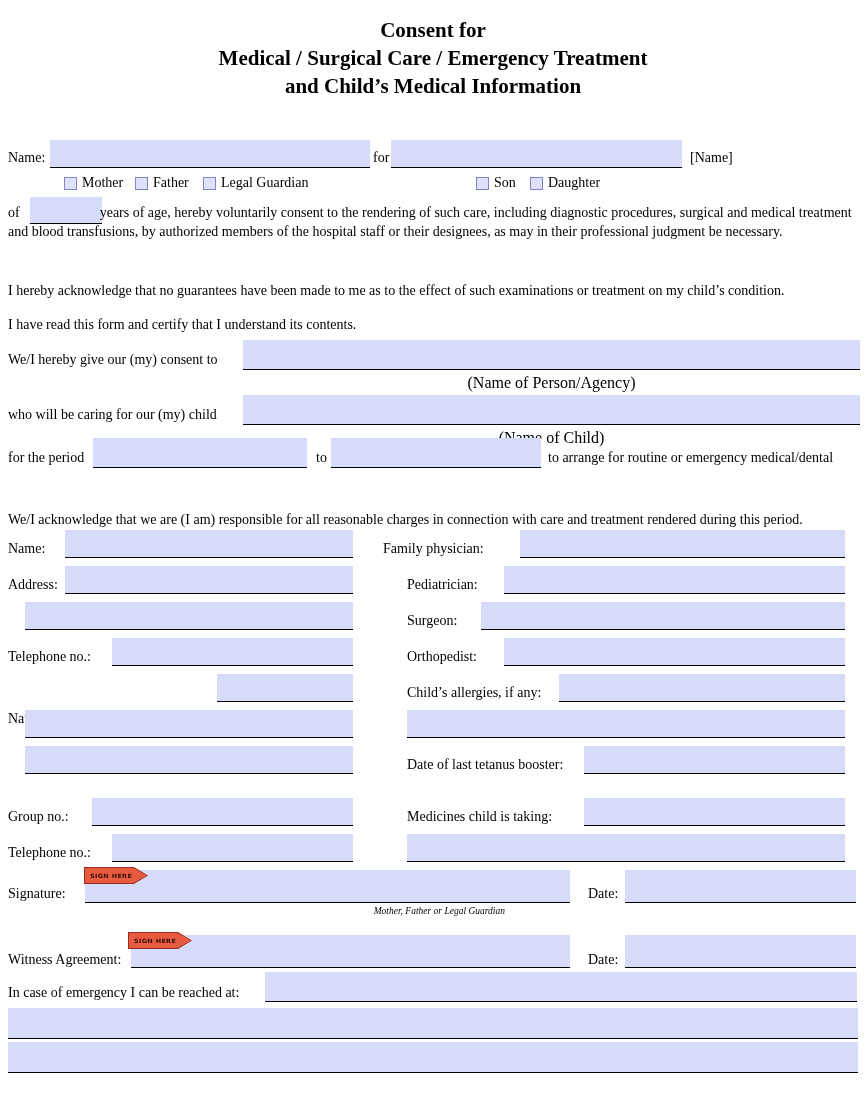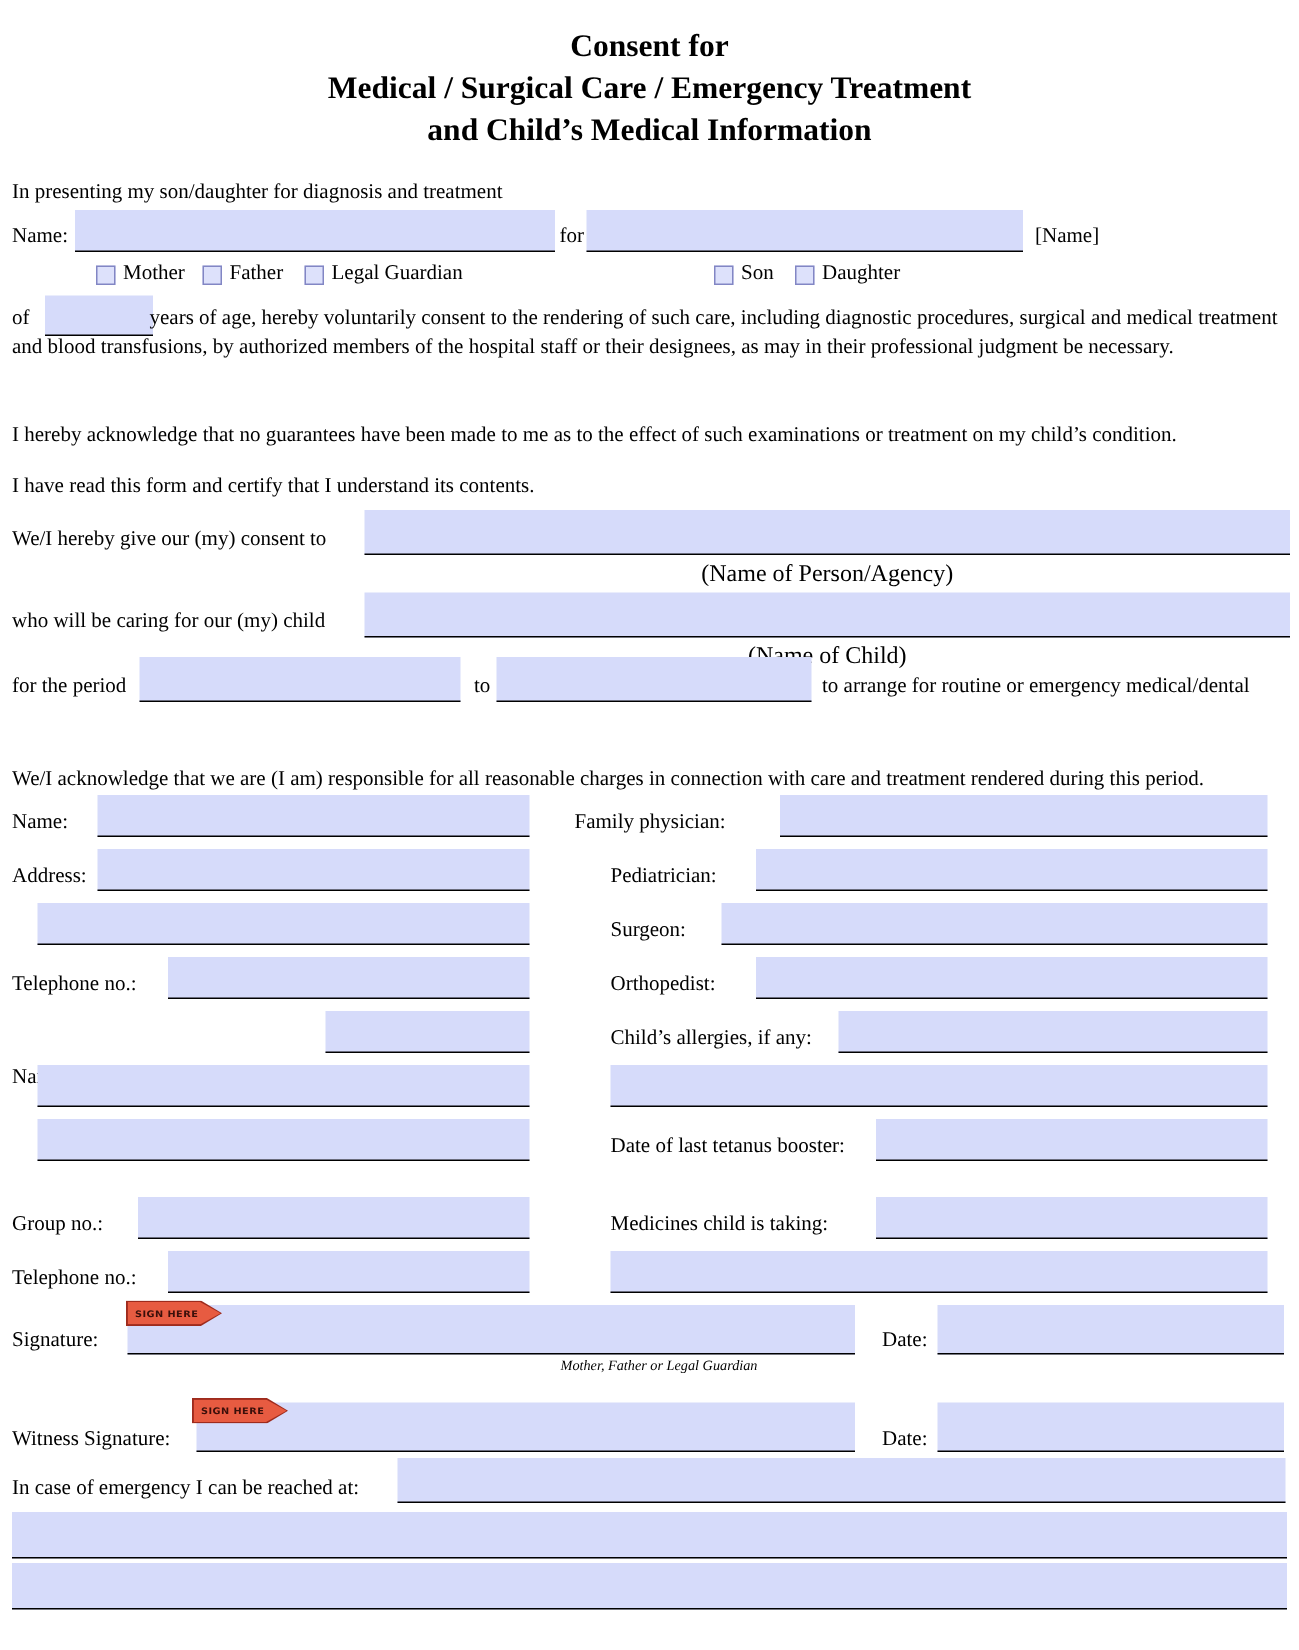--- a/index.html
+++ b/index.html
@@ -23,21 +23,20 @@
 </style>
 </head>
 <body>
 
 <div class="page">
 
   <div class="title-line" style="top:16px">Consent for</div>
   <div class="title-line" style="top:44px">Medical / Surgical Care / Emergency Treatment</div>
   <div class="title-line" style="top:72px">and Child’s Medical Information</div>
 
-  <div class="lb" style="left:8px;top:121px">In presenting my son/daughter for diagnosis and treatment</div>
 
   <div class="fld" style="left:50px;top:140px;width:320px;height:28px"></div>
   <div class="lb" style="left:8px;top:150px">Name:</div>
   <div class="lb" style="left:373px;top:150px">for</div>
   <div class="fld" style="left:391px;top:140px;width:291px;height:28px"></div>
   <div class="lb" style="left:690px;top:150px">[Name]</div>
 
   <div class="cb" style="left:64px;top:177px"></div>
   <div class="lb" style="left:82px;top:175px">Mother</div>
   <div class="cb" style="left:135px;top:177px"></div>
@@ -127,21 +126,21 @@
   <div class="lb" style="left:588px;top:886px">Date:</div>
   <div class="fld" style="left:625px;top:870px;width:231px;height:33px"></div>
 
   <div class="fld" style="left:131px;top:935px;width:439px;height:33px"></div>
   <div class="stamp" style="left:128px;top:932px">
     <div class="stamp-outer"></div>
     <div class="stamp-inner">
         <span class="stamp-txt">SIGN HERE</span>
       </div>
   </div>
-  <div class="lb" style="left:8px;top:952px">Witness  Signature:</div>
+  <div class="lb" style="left:8px;top:952px">Witness  Agreement:</div>
   <div class="lb" style="left:588px;top:952px">Date:</div>
   <div class="fld" style="left:625px;top:935px;width:231px;height:33px"></div>
 
   <div class="fld" style="left:265px;top:972px;width:592px;height:30px"></div>
   <div class="lb" style="left:8px;top:985px">In case of emergency I can be reached at:</div>
   <div class="band" style="left:8px;top:1008px;width:850px;height:31px"></div>
   <div class="band" style="left:8px;top:1042px;width:850px;height:31px"></div>
 
 </div>
 

